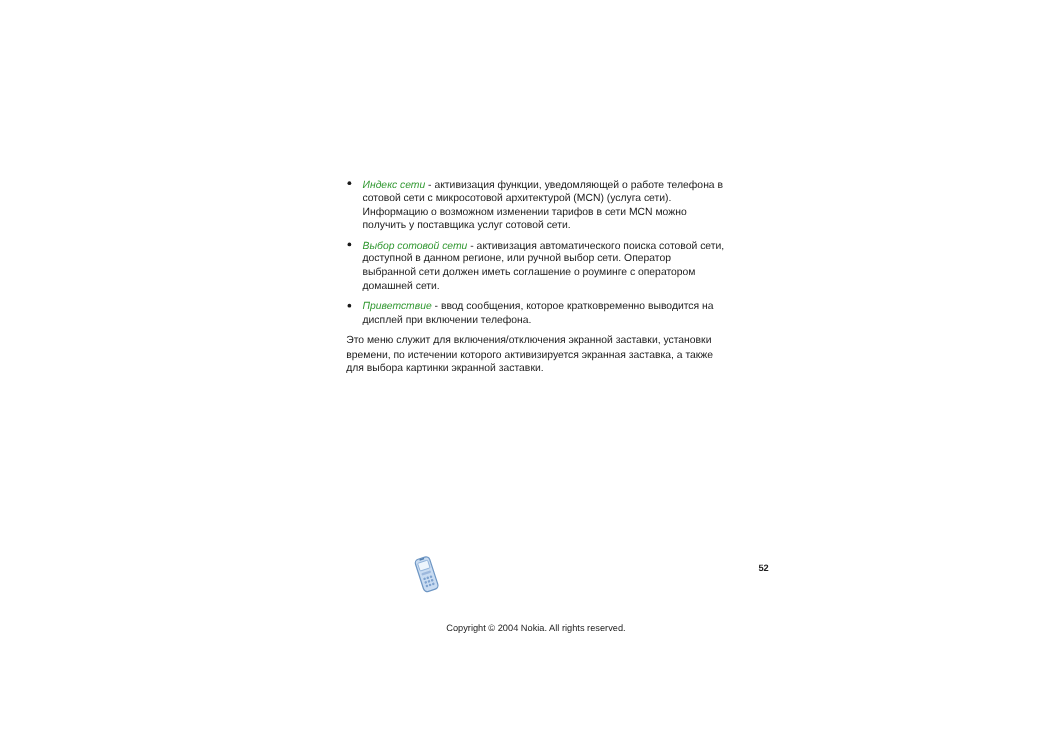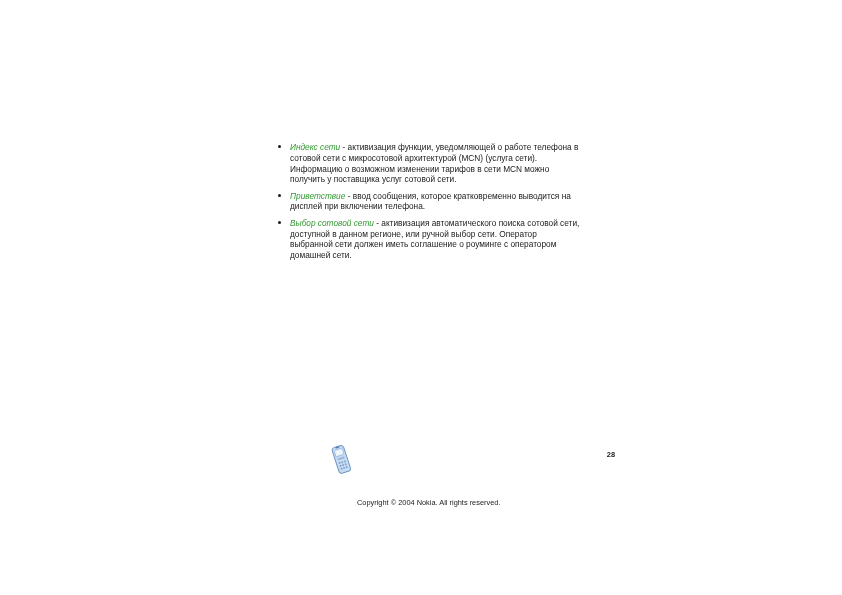--- a/index.html
+++ b/index.html
@@ -89,36 +89,39 @@
       <li>
         <span class="bullet-dot"></span>
         <span class="term">Индекс сети</span><span class="bullet-text"> - активизация функции, уведомляющей о работе телефона в
 сотовой сети с микросотовой архитектурой (MCN) (услуга сети).
 Информацию о возможном изменении тарифов в сети MCN можно
 получить у поставщика услуг сотовой сети.</span>
       </li>
 
       <li>
         <span class="bullet-dot"></span>
-        <span class="term">Приветствие</span><span class="bullet-text"> - ввод сообщения, которое кратковременно выводится на
-дисплей при включении телефона.</span>
-      </li>
-
-      <li>
-        <span class="bullet-dot"></span>
         <span class="term">Выбор сотовой сети</span><span class="bullet-text"> - активизация автоматического поиска сотовой сети,
 доступной в данном регионе, или ручной выбор сети. Оператор
 выбранной сети должен иметь соглашение о роуминге с оператором
 домашней сети.</span>
       </li>
 
+      <li>
+        <span class="bullet-dot"></span>
+        <span class="term">Приветствие</span><span class="bullet-text"> - ввод сообщения, которое кратковременно выводится на
+дисплей при включении телефона.</span>
+      </li>
+
 
     </ul>
 
 
+    <p class="section-paragraph">Это меню служит для включения/отключения экранной заставки, установки
+времени, по истечении которого активизируется экранная заставка, а также
+для выбора картинки экранной заставки.</p>
 
   </div>
 
   <svg class="footer-logo" viewBox="0 0 24 32">
     <g transform="rotate(-18 12 16)">
       <rect x="6.5" y="2" width="12" height="27" rx="3.2" fill="#c9dcf2" stroke="#6f97c4" stroke-width="1"></rect>
       <rect x="8.3" y="5" width="8.4" height="6.5" rx="0.8" fill="#eef5fc" stroke="#8fb0d8" stroke-width="0.7"></rect>
       <rect x="8.6" y="13.5" width="7.8" height="2" rx="1" fill="#9db8dc"></rect>
       <circle cx="9.8" cy="18.5" r="1" fill="#7fa3cf"></circle>
       <circle cx="12.5" cy="18.5" r="1" fill="#7fa3cf"></circle>
@@ -128,15 +131,15 @@
       <circle cx="15.2" cy="21.5" r="1" fill="#7fa3cf"></circle>
       <circle cx="9.8" cy="24.5" r="1" fill="#7fa3cf"></circle>
       <circle cx="12.5" cy="24.5" r="1" fill="#7fa3cf"></circle>
       <circle cx="15.2" cy="24.5" r="1" fill="#7fa3cf"></circle>
       <rect x="10.5" y="2.2" width="4" height="1.4" rx="0.7" fill="#5580b0"></rect>
     </g>
   </svg>
 
   <div class="footer-copyright">Copyright © 2004 Nokia. All rights reserved.</div>
 
-  <div class="footer-pagenum">28</div>
+  <div class="footer-pagenum">52</div>
 
 </div>
 
 </body></html>

